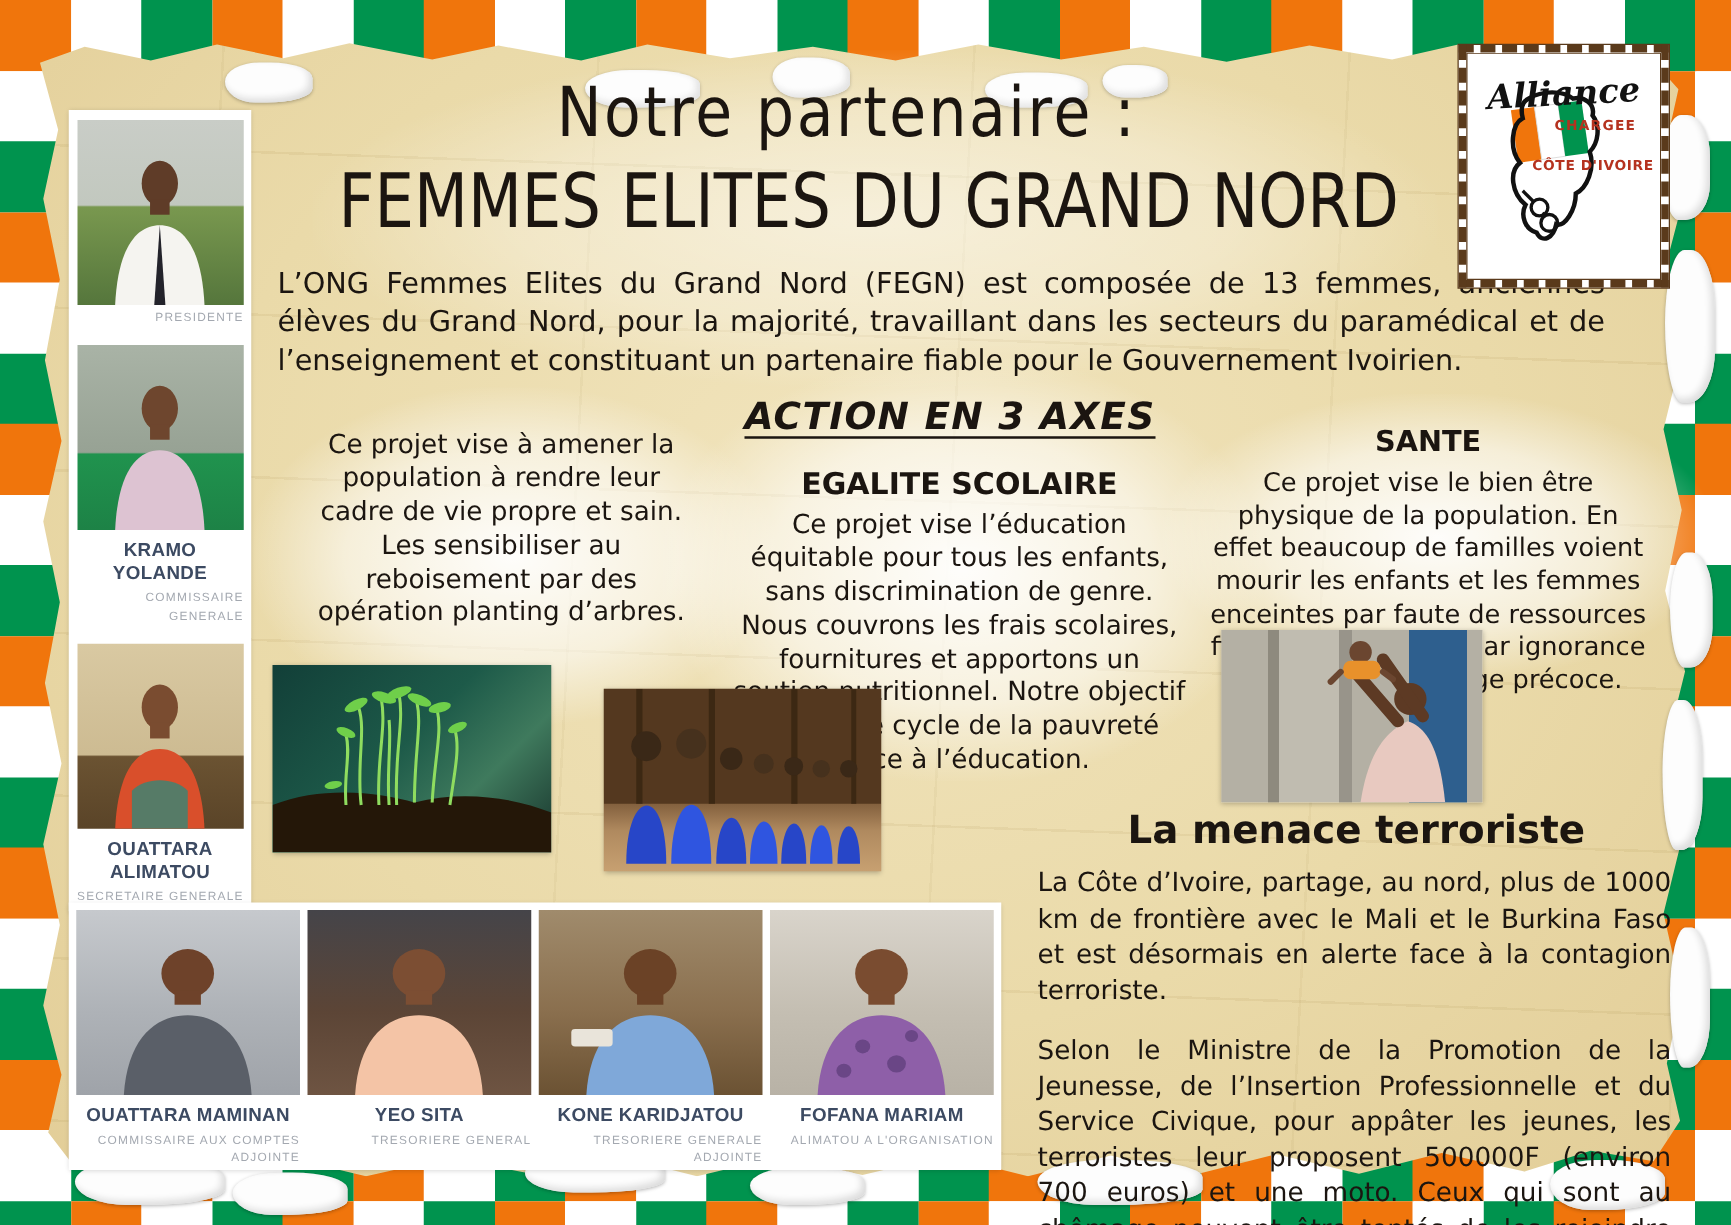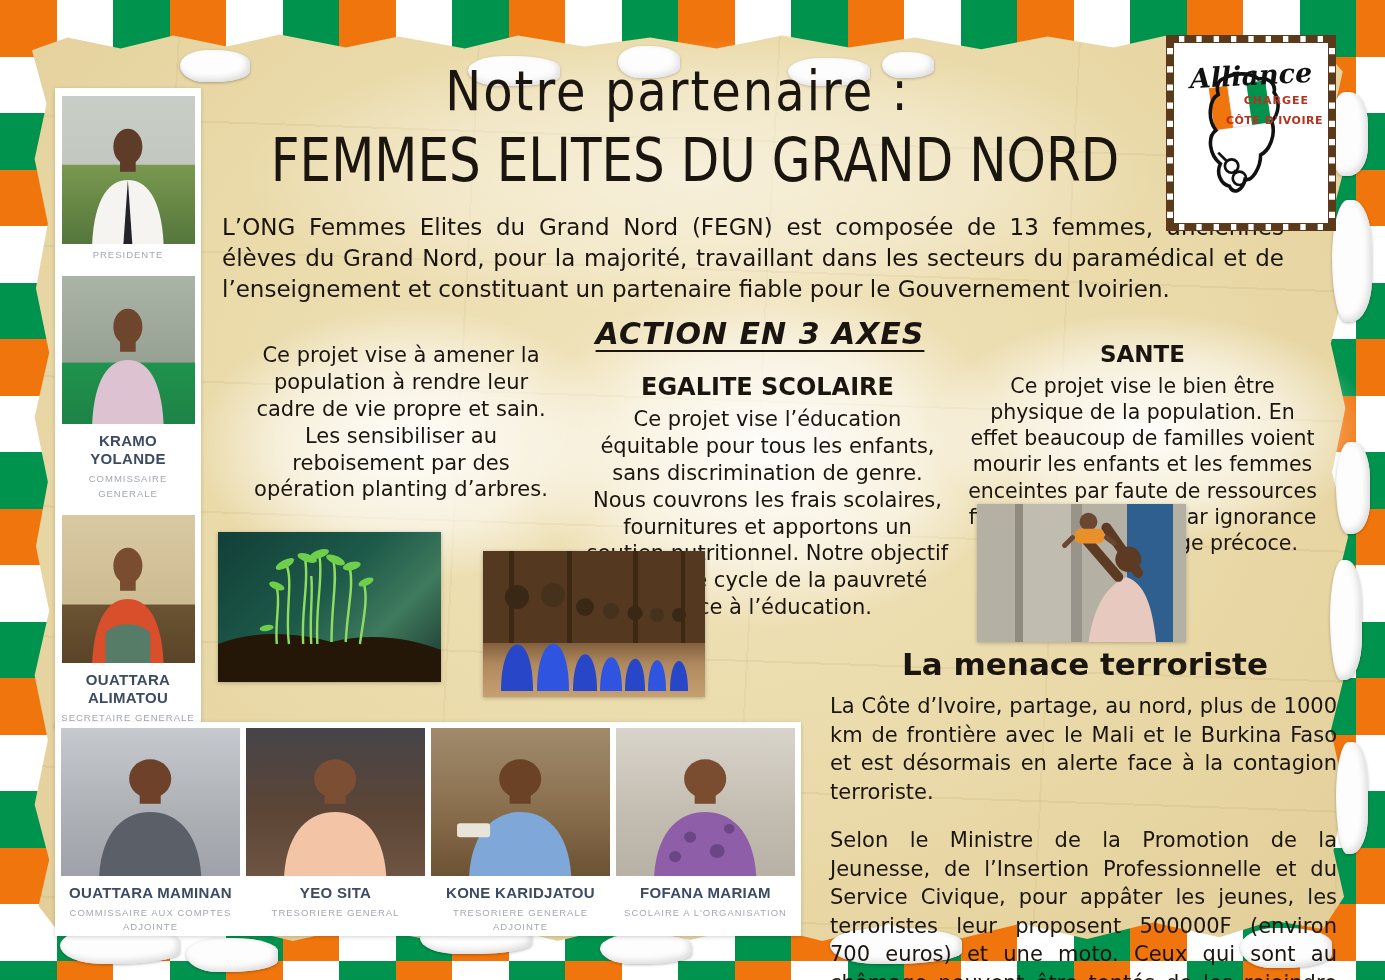--- a/index.html
+++ b/index.html
@@ -34,38 +34,38 @@
   .intro{position:absolute;z-index:4;left:222px;top:212px;width:1062px;
          font-size:23px;font-weight:500;line-height:1.34;text-align:justify;}
 
   
   .logo-frame{position:absolute;z-index:4;left:1167px;top:36px;width:156px;height:182px;
     background:#fff;border:6px dashed #5a3a1b;box-shadow:0 0 0 1px #5a3a1b, inset 0 0 0 1px #5a3a1b;}
   .logo-brand{position:absolute;top:18px;left:0;right:0;text-align:center;z-index:2;
     font-family:"DejaVu Serif",serif;font-style:italic;font-weight:bold;font-size:27px;color:#111;
     transform:rotate(-3deg);}
   .logo-sub1{position:absolute;top:52px;right:20px;z-index:2;font-size:11px;font-weight:bold;color:#b5321f;letter-spacing:1px;}
-  .logo-sub2{position:absolute;top:72px;right:6px;z-index:2;font-size:11px;font-weight:bold;color:#b5321f;letter-spacing:.5px;}
+  .logo-sub2{position:absolute;top:84px;right:6px;z-index:2;font-size:11px;font-weight:bold;color:#b5321f;letter-spacing:.5px;}
   .logo-art{position:absolute;left:8px;top:28px;width:128px;height:134px;z-index:1;}
 
   
   .panel{position:absolute;z-index:4;background:#fff;box-shadow:0 1px 4px rgba(0,0,0,.18);}
   .sidebar-panel{left:55px;top:88px;width:146px;height:641px;padding:8px 6px;box-sizing:border-box;}
   .bottom-panel{left:55px;top:722px;width:746px;height:214px;padding:6px;box-sizing:border-box;
                 display:flex;gap:6px;}
   .member{text-align:center;}
   .sidebar-panel .member{margin-bottom:14px;}
   .bottom-panel .member{flex:1 1 0;}
   .photo{position:relative;overflow:hidden;background:#cfcfcf;}
   .sidebar-panel .photo{width:133px;height:148px;margin:0 auto;}
   .bottom-panel .photo{width:100%;height:148px;}
   .m-name{margin-top:8px;font-family:"Liberation Sans",sans-serif;font-weight:bold;
           font-size:15px;line-height:1.2;color:#3c4a62;letter-spacing:.3px;}
   .m-role{margin-top:4px;font-family:"Liberation Sans",sans-serif;font-size:9.5px;
-          color:#a3a8b0;letter-spacing:1px;line-height:1.5;}
+          color:#a3a8b0;letter-spacing:1px;line-height:1.5;text-align:right;}
 
   .person{position:absolute;left:8%;top:6%;width:84%;height:94%;}
   .skin{fill:var(--skin,#6b4632);} .shirt{fill:var(--shirt,#ffffff);}
   .p-olga{--skin:#5f3c28;--shirt:#f5f4f0;background:linear-gradient(180deg,#c9cdc7 0%,#c2c8bf 46%,#79984f 47%,#55763c 100%);}
   .p-yolande{--skin:#6e462e;--shirt:#ddc3d2;background:linear-gradient(180deg,#a9b3a6 0%,#97a294 58%,#20934e 59%,#1d8246 100%);}
   .p-alimatou{--skin:#7a4c30;--shirt:#d94f2b;background:linear-gradient(180deg,#d9c9a2 0%,#cdbb92 60%,#6b5332 61%,#5a4428 100%);}
   .p-laurence{--skin:#7a4c30;--shirt:#ecc9c2;background:linear-gradient(135deg,#6f6049 0%,#8a7a5e 60%,#4e4433 100%);}
   .p-maminan{--skin:#6e422a;--shirt:#5a5f68;background:linear-gradient(180deg,#c6c9cd 0%,#aeb2b7 55%,#9fa3a9 100%);}
   .p-sita{--skin:#7c4e33;--shirt:#f4c4a6;background:linear-gradient(180deg,#454449 0%,#5c4536 55%,#6e5442 100%);}
   .p-karidjatou{--skin:#6b4226;--shirt:#7fa8d9;background:linear-gradient(180deg,#a08b6c 0%,#8a6f4e 55%,#6b5233 100%);}
@@ -768,17 +768,17 @@
           <circle class="skin" cx="50" cy="30" r="14"></circle>
             <rect class="skin" x="43" y="40" width="14" height="8"></rect>
           <path class="shirt" d="M16 100 C18 66 34 54 50 54 C66 54 82 66 84 100 Z"></path>
           <circle cx="40" cy="72" r="4" fill="#6a4686"></circle>
             <circle cx="58" cy="82" r="5" fill="#6a4686"></circle>
           <circle cx="66" cy="66" r="3.5" fill="#6a4686"></circle>
             <circle cx="30" cy="86" r="4" fill="#6a4686"></circle>
         </svg>
       </div>
       <div class="m-name">FOFANA MARIAM</div>
-      <div class="m-role">SCOLAIRE A L'ORGANISATION</div>
+      <div class="m-role">ALIMATOU A L'ORGANISATION</div>
     </div>
   </div>
 
 </div>
 
 </body></html>

